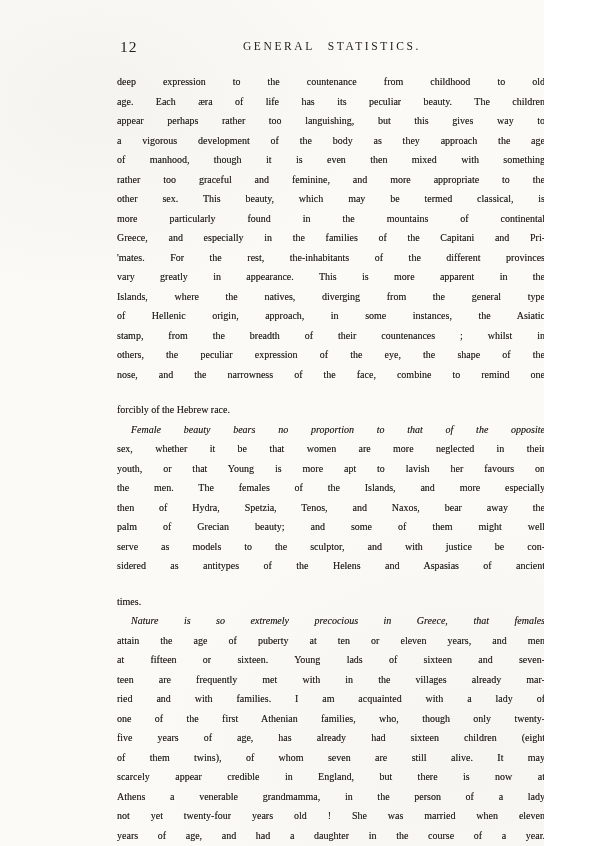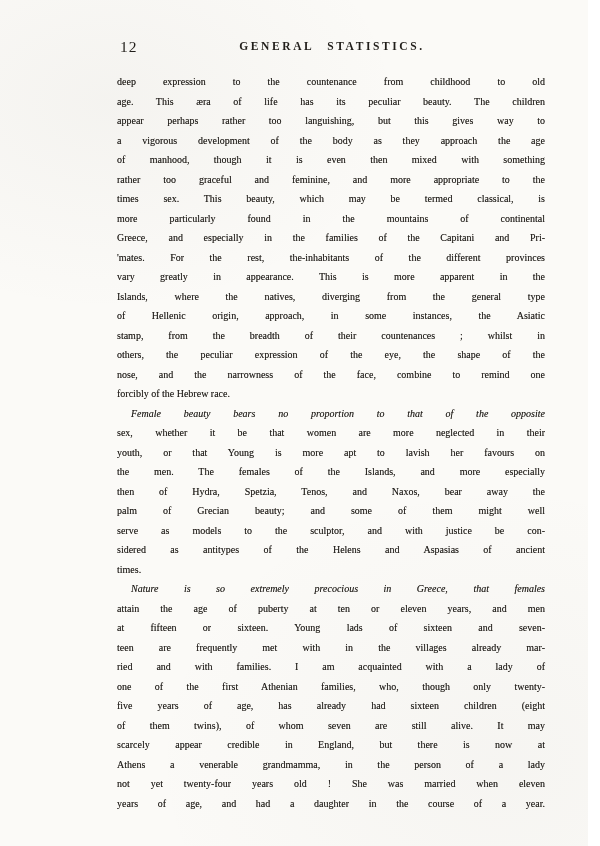--- a/index.html
+++ b/index.html
@@ -5,60 +5,59 @@
   html,body { margin:0; padding:0; }
   .scan {
     position:relative; width:544px; height:846px;
     background:#fbfaf7;
     background-image:
       radial-gradient(ellipse 420px 300px at 18% 12%, rgba(120,115,105,0.05), rgba(0,0,0,0) 70%),
       radial-gradient(ellipse 500px 400px at 85% 90%, rgba(120,115,105,0.04), rgba(0,0,0,0) 70%);
     font-family:"Liberation Serif","DejaVu Serif",serif;
     color:#211e1a;
     overflow:hidden;
-    padding-left:44px;
   }
   .pagehead { position:absolute; left:118px; top:38px; width:428px; height:20px; }
   .pageno   { position:absolute; left:2px; top:0; font-size:15.5px; letter-spacing:1px; }
   .runhead  {
     display:block; text-align:center;
-    font-size:11.5px; font-weight:bold;
+    font-size:11.5px; font-weight:normal;
     letter-spacing:2.6px; word-spacing:8px;
     padding-top:2px;
   }
   .textblock {
     position:absolute; left:117px; top:72px; width:428px;
     font-size:10px; line-height:19.5px;
     text-shadow:0 0 0.4px rgba(33,30,26,0.55);
   }
   .para { margin:0; }
   .line { text-align:justify; text-align-last:justify; text-justify:inter-word; white-space:normal; }
-  .line.lastline { text-align-last:left; }
+  .line.lastline { text-align-last:left;margin-top:16px; }
   .para.indent .line:first-child { text-indent:14px;font-style:italic; }
 </style>
 </head>
 <body>
 
 <div class="scan">
 
   <div class="pagehead">
     <span class="pageno">12</span>
     <span class="runhead">GENERAL STATISTICS.</span>
   </div>
 
   <div class="textblock">
 
     <div class="para">
       <div class="line">deep expression to the countenance from childhood to old</div>
-      <div class="line">age.  This æra of life has its peculiar beauty.  The children</div>
+      <div class="line">age.  Each æra of life has its peculiar beauty.  The children</div>
       <div class="line">appear perhaps rather too languishing, but this gives way to</div>
       <div class="line">a vigorous development of the body as they approach the age</div>
       <div class="line">of manhood, though it is even then mixed with something</div>
       <div class="line">rather too graceful and feminine, and more appropriate to the</div>
-      <div class="line">times sex.  This beauty, which may be termed classical, is</div>
+      <div class="line">other sex.  This beauty, which may be termed classical, is</div>
       <div class="line">more particularly found in the mountains of continental</div>
       <div class="line">Greece, and especially in the families of the Capitani and Pri-</div>
       <div class="line">'mates.  For the rest, the-inhabitants of the different provinces</div>
       <div class="line">vary greatly in appearance.  This is more apparent in the</div>
       <div class="line">Islands, where the natives, diverging from the general type</div>
       <div class="line">of Hellenic origin, approach, in some instances, the Asiatic</div>
       <div class="line">stamp, from the breadth of their countenances ; whilst in</div>
       <div class="line">others, the peculiar expression of the eye, the shape of the</div>
       <div class="line">nose, and the narrowness of the face, combine to remind one</div>
       <div class="line lastline">forcibly of the Hebrew race.</div>

